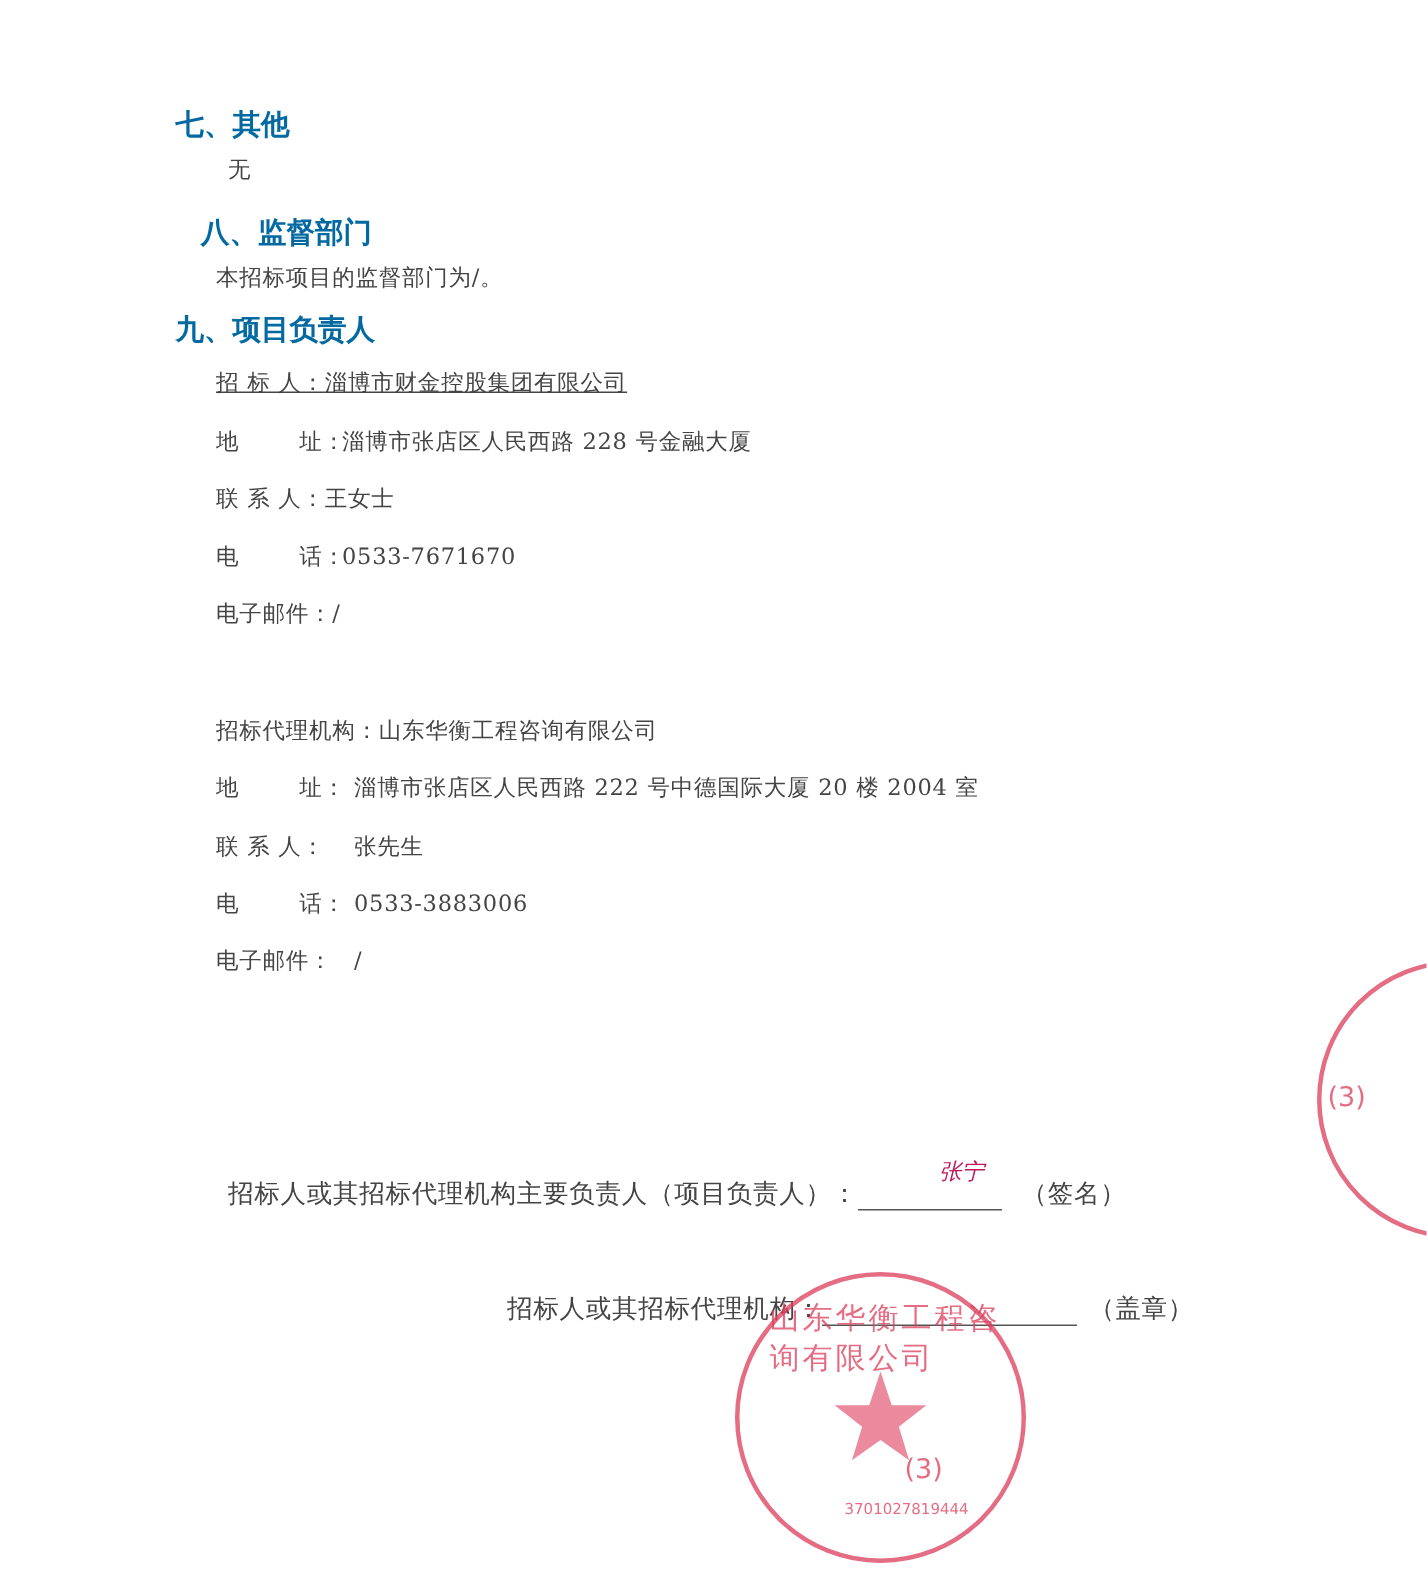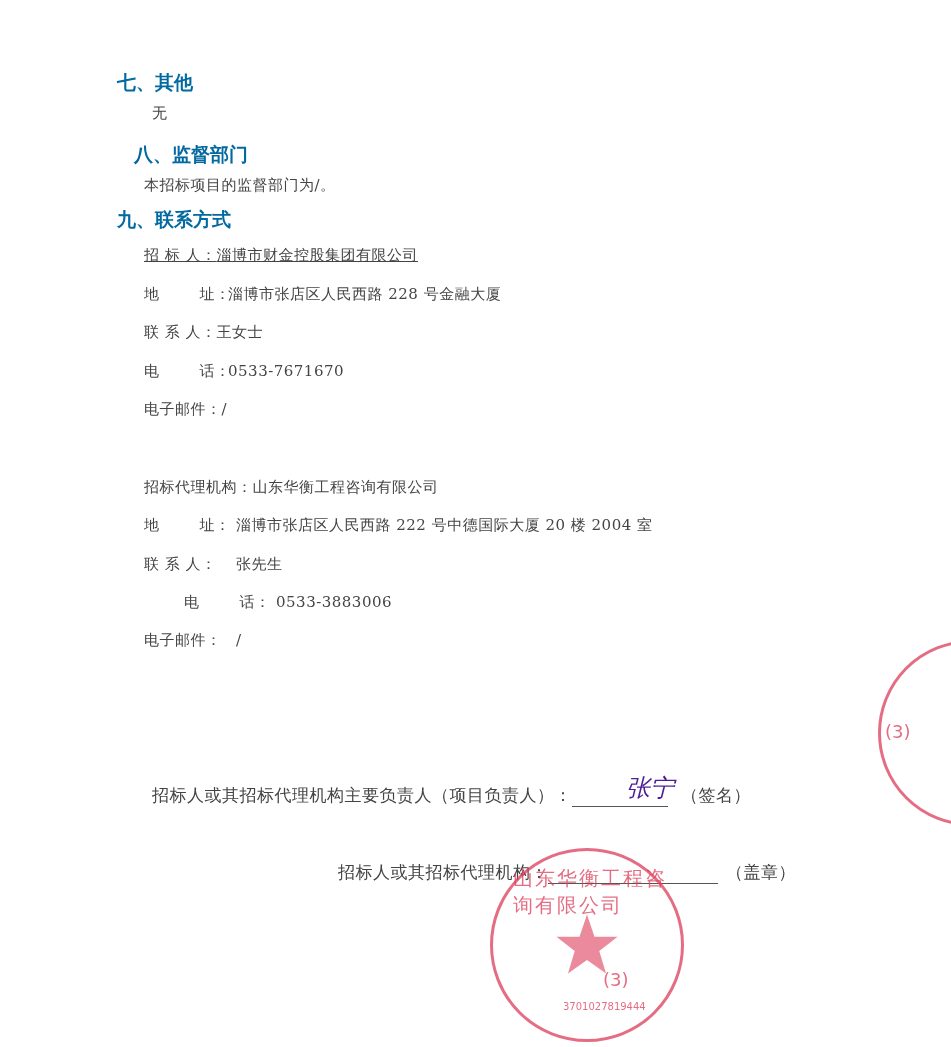--- a/index.html
+++ b/index.html
@@ -5,34 +5,34 @@
   html, body { margin:0; padding:0; background:#ffffff; }
   body { width:951px; height:1047px; position:relative; overflow:hidden;
          font-family:"DejaVu Serif", "Liberation Serif", serif; color:#3a3a3a; }
   .abs { position:absolute; white-space:nowrap; }
   .h { font-family:"DejaVu Sans", "Liberation Sans", sans-serif; font-weight:bold; font-size:19px; color:#0369a1; }
   .t { font-size:15px; color:#444; letter-spacing:0.5px; }
   .lbl { display:inline-block; }
   .sigline { display:inline-block; border-bottom:1px solid #555; vertical-align:bottom; }
   .stamp { position:absolute; border-radius:50%; border:3px solid rgba(220,60,90,0.75); }
   .stamp-text { color:rgba(220,60,90,0.75); font-family:"DejaVu Sans", sans-serif; position:absolute; }
-  .sign { font-family:Liberation Mono, monospace; font-style:italic; color:#4c1d95; font-size:24px; position:absolute; }
+  .sign { font-family:Liberation Mono, monospace; font-style:italic; color:#be185d; font-size:15px; position:absolute; }
 </style>
 </head>
 <body>
 
 <div>
 
   <div class="abs h" style="left:117px;top:70px;">七、其他</div>
   <div class="abs t" style="left:152px;top:104px;">无</div>
 
   <div class="abs h" style="left:134px;top:142px;">八、监督部门</div>
   <div class="abs t" style="left:144px;top:176px;">本招标项目的监督部门为/。</div>
 
-  <div class="abs h" style="left:117px;top:207px;">九、联系方式</div>
+  <div class="abs h" style="left:117px;top:207px;">九、项目负责人</div>
 
   <div class="abs t" style="left:144px;top:246px;text-decoration:underline;">
     <span>招 标 人：</span><span>淄博市财金控股集团有限公司</span>
   </div>
   <div class="abs t" style="left:144px;top:285px;">
     <span class="lbl" style="width:84px;">地<span style="display:inline-block;width:40px;"></span>址：</span><span>淄博市张店区人民西路 228 号金融大厦</span>
   </div>
   <div class="abs t" style="left:144px;top:323px;">
     <span>联 系 人：</span><span>王女士</span>
   </div>
@@ -45,21 +45,21 @@
 
   <div class="abs t" style="left:144px;top:478px;">
     <span>招标代理机构：</span><span>山东华衡工程咨询有限公司</span>
   </div>
   <div class="abs t" style="left:144px;top:516px;">
     <span class="lbl" style="width:92px;">地<span style="display:inline-block;width:40px;"></span>址：</span><span>淄博市张店区人民西路 222 号中德国际大厦 20 楼 2004 室</span>
   </div>
   <div class="abs t" style="left:144px;top:555px;">
     <span class="lbl" style="width:92px;">联 系 人：</span><span>张先生</span>
   </div>
-  <div class="abs t" style="left:144px;top:593px;margin-left:40px;">
+  <div class="abs t" style="left:144px;top:593px;">
     <span class="lbl" style="width:92px;">电<span style="display:inline-block;width:40px;"></span>话：</span><span>0533-3883006</span>
   </div>
   <div class="abs t" style="left:144px;top:631px;">
     <span class="lbl" style="width:92px;">电子邮件：</span><span>/</span>
   </div>
 
   <div class="abs t" style="left:152px;top:784px;font-size:17px;">
     <span>招标人或其招标代理机构主要负责人（项目负责人）：</span><span class="sigline" style="width:96px;height:18px;"></span><span style="margin-left:13px;">（签名）</span>
   </div>
   <div class="sign" style="left:626px;top:772px;">张宁</div>

